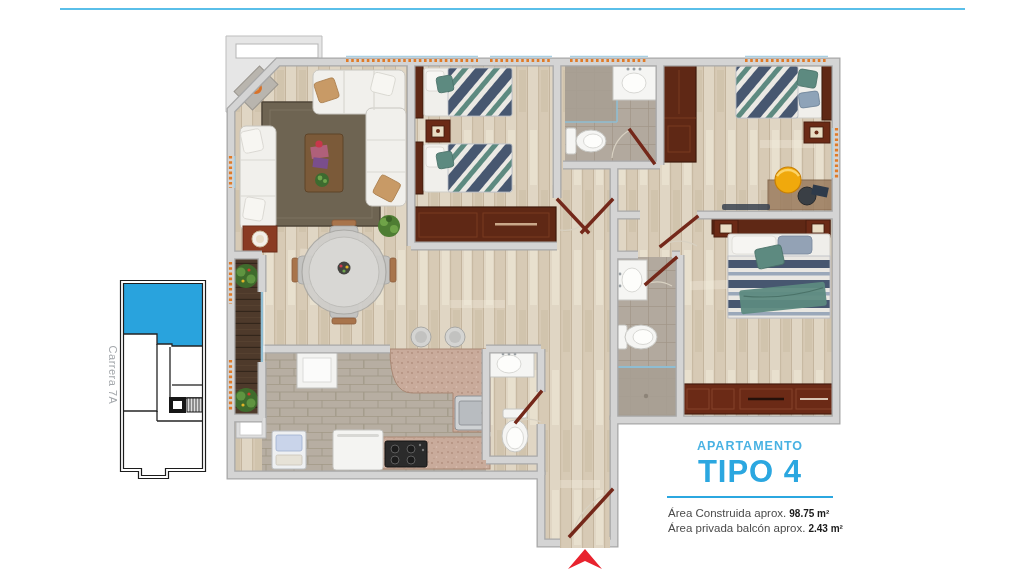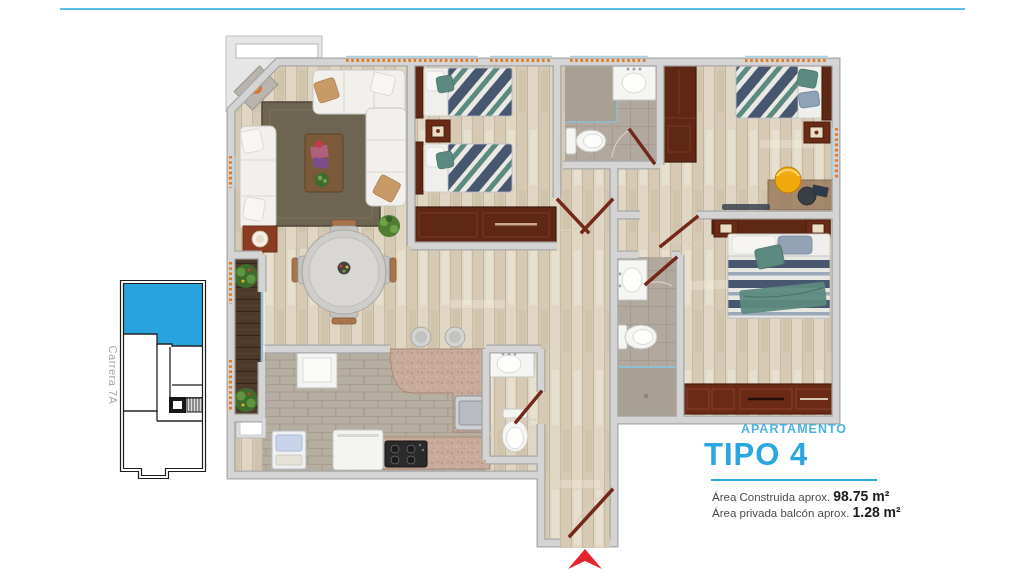--- a/index.html
+++ b/index.html
@@ -15,26 +15,26 @@
   .arc{fill:none;stroke:#d8d1c2;stroke-width:1.2;}
   .fixt{fill:#f5f5f3;stroke:#c6c6c2;stroke-width:1;}
   .fixtin{fill:#fdfdfb;stroke:#cfcfcb;stroke-width:0.8;}
   .odash{stroke:#e07b28;stroke-width:3.2;stroke-dasharray:2.6 2.6;fill:none;}
   .bluel{stroke:#a9cfe2;stroke-width:1.6;fill:none;}
   .dkwood{fill:#5f2815;stroke:#3f1a0c;stroke-width:1;}
   .frameIn{fill:#e9ddc4;stroke:#3f1a0c;stroke-width:0.8;}
   .kline{stroke:#242424;stroke-width:1.3;fill:none;}
 
   
-  .title-block{position:absolute;left:660px;top:422px;width:180px;margin-left:44px;}
+  .title-block{position:absolute;left:660px;top:439px;width:180px;}
   .kicker{text-align:center;font-size:12.5px;font-weight:bold;letter-spacing:1px;color:#49b2e3;}
-  .big-title{text-align:left;font-size:31px;font-weight:800;letter-spacing:1px;color:#2ba7e0;margin-top:1px;}
+  .big-title{text-align:center;font-size:31px;font-weight:800;letter-spacing:1px;color:#2ba7e0;margin-top:1px;}
   .underline{width:166px;height:2px;background:#2ba7e0;margin:6px auto 8px auto;}
   .area-line{font-size:11.5px;color:#4a4a4a;padding-left:8px;line-height:15px;white-space:nowrap;}
-  .area-line strong{font-size:14px;color:#1b1b1b;margin-left:3px;}
+  .area-line strong{font-size:10px;color:#1b1b1b;margin-left:3px;}
 
   .keyplan-street{font-size:11px;fill:#a3a7ab;letter-spacing:0.5px;}
 </style>
 </head>
 <body>
 
 <div class="page">
   <div class="top-rule"></div>
 
   <svg class="plan-svg" width="1024" height="580" viewBox="0 0 1024 580">
@@ -452,16 +452,16 @@
   </svg>
 
   <div class="title-block">
     <div class="kicker">APARTAMENTO</div>
     <div class="big-title">TIPO 4</div>
     <div class="underline"></div>
     <div class="area-line">
       <span>Área Construida aprox.</span><strong>98.75 m²</strong>
     </div>
     <div class="area-line">
-      <span>Área privada balcón aprox.</span><strong>1.28 m²</strong>
+      <span>Área privada balcón aprox.</span><strong>2.43 m²</strong>
     </div>
   </div>
 </div>
 
 </body></html>

